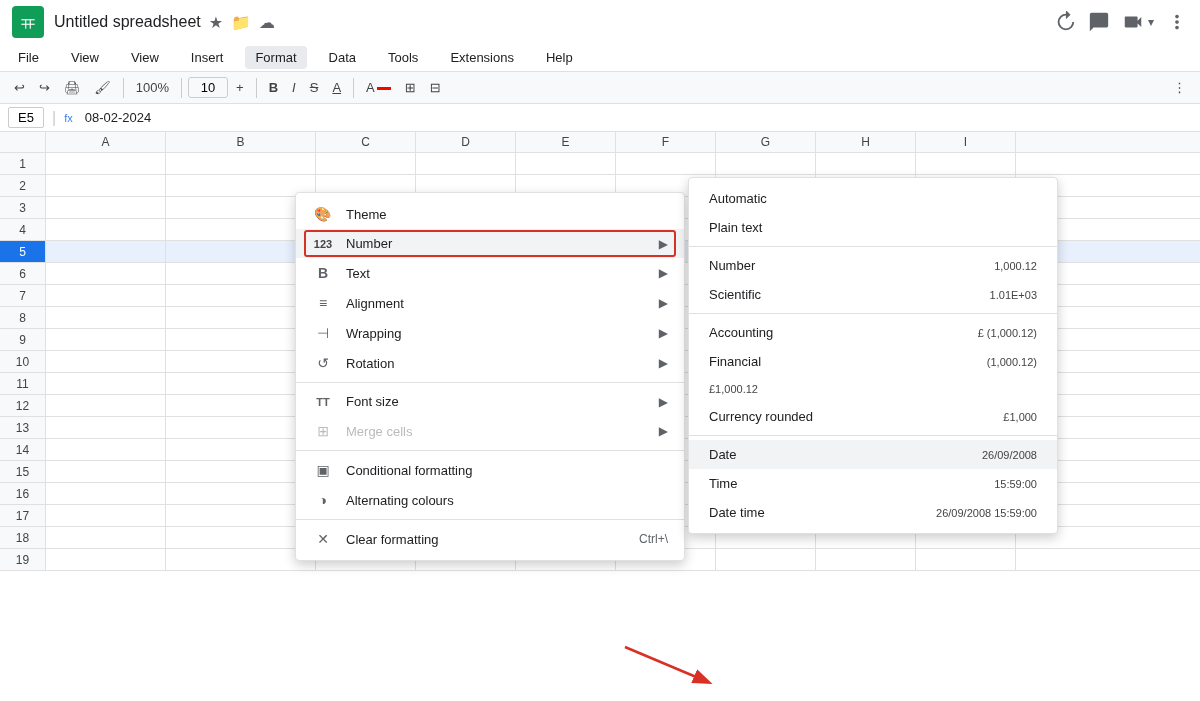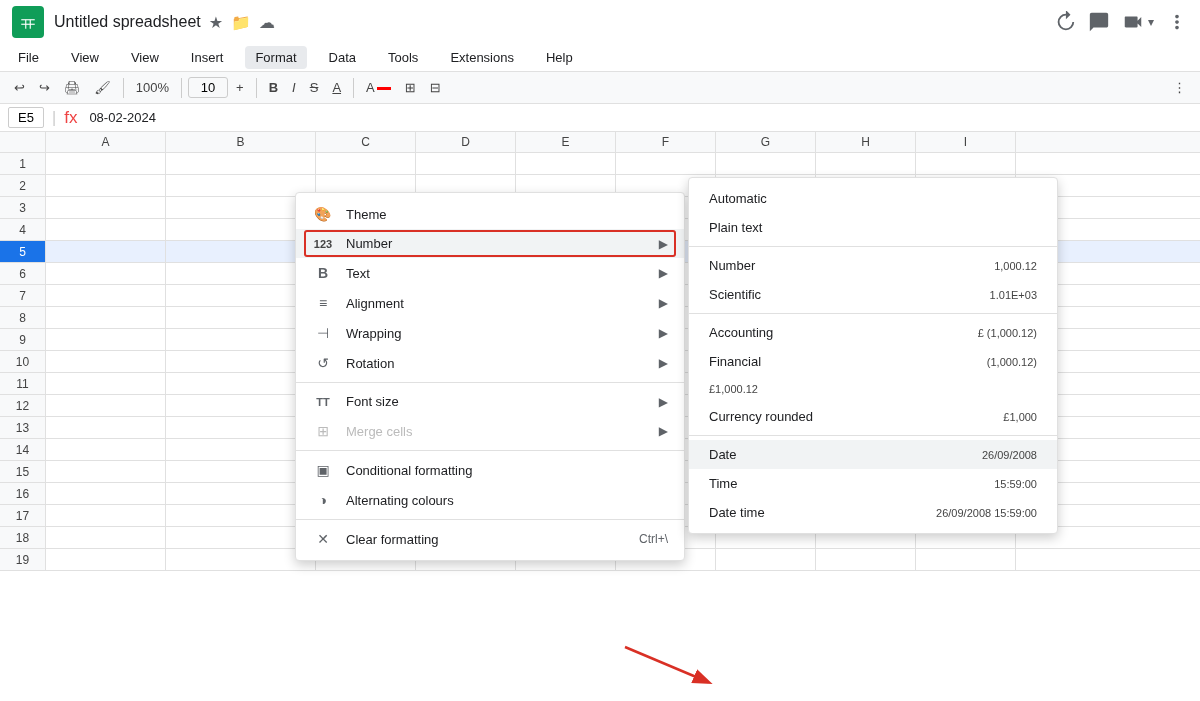--- a/index.html
+++ b/index.html
@@ -25,21 +25,21 @@
     .zoom-btn { font-size: 13px; color: #444; padding: 2px 6px; }
     .font-size-box { border: 1px solid #ccc; border-radius: 3px; padding: 2px 6px; font-size: 13px; width: 40px; text-align: center; }
     .bold-btn { font-weight: bold; }
     .italic-btn { font-style: italic; }
     .strike-btn { text-decoration: line-through; }
 
     
     .formula-bar { display: flex; align-items: center; padding: 3px 8px; border-bottom: 1px solid #e0e0e0; gap: 8px; }
     .cell-ref { border: 1px solid #ccc; border-radius: 2px; padding: 2px 6px; font-size: 13px; width: 36px; text-align: center; }
     .formula-separator { color: #ccc; font-size: 16px; }
-    .fx-label { color: #ef4444; font-size: 17px; }
+    .fx-label { color: #3b82f6; font-size: 11px; }
     .formula-input { flex: 1; font-size: 13px; color: #202124; padding: 2px 4px; }
     .spreadsheet { flex: 1; overflow: hidden; }
 
     
     .col-headers { display: flex; background: #f8f9fa; border-bottom: 1px solid #e0e0e0; }
     .row-num-header { width: 46px; min-width: 46px; border-right: 1px solid #e0e0e0; }
     .col-header { border-right: 1px solid #e0e0e0; text-align: center; font-size: 12px; color: #444; padding: 3px 0; }
     .col-header.col-a { width: 120px; }
     .col-header.col-b { width: 150px; }
     .col-header.col-c { width: 100px; }

